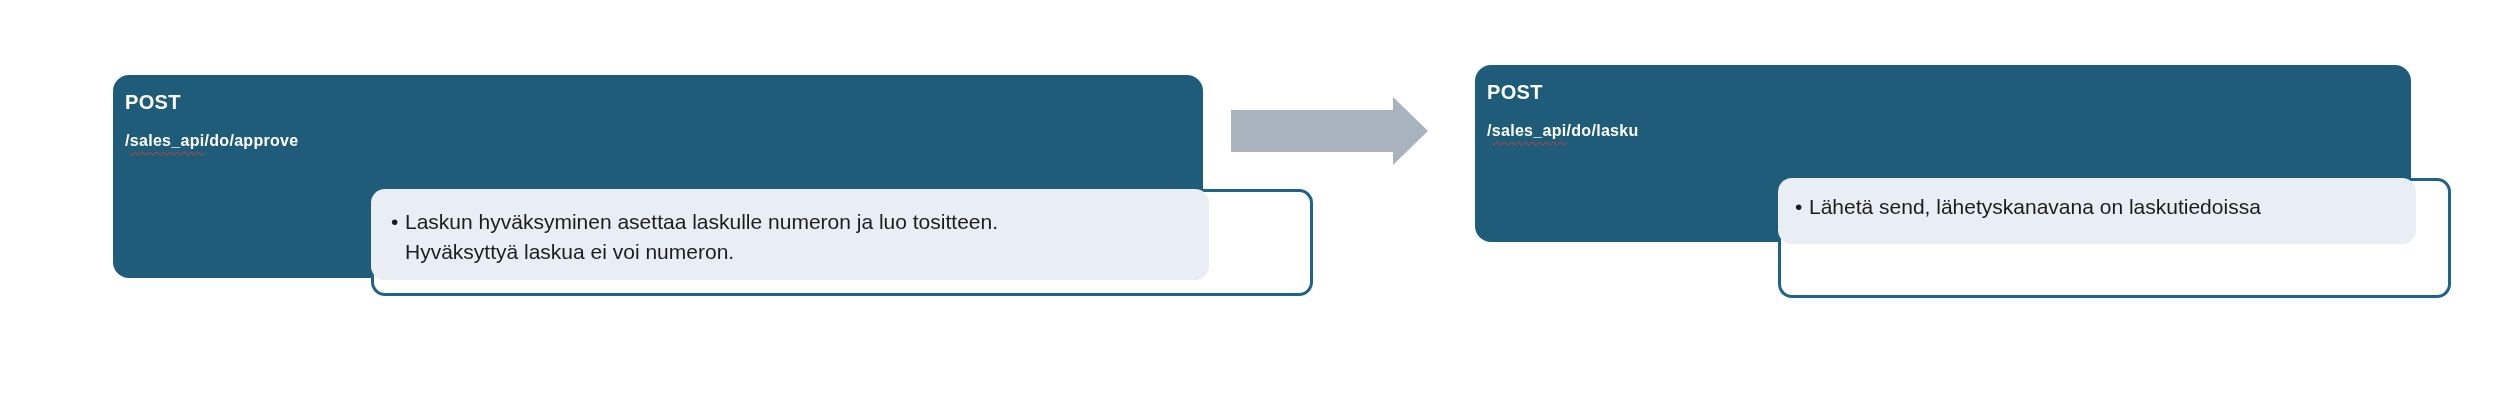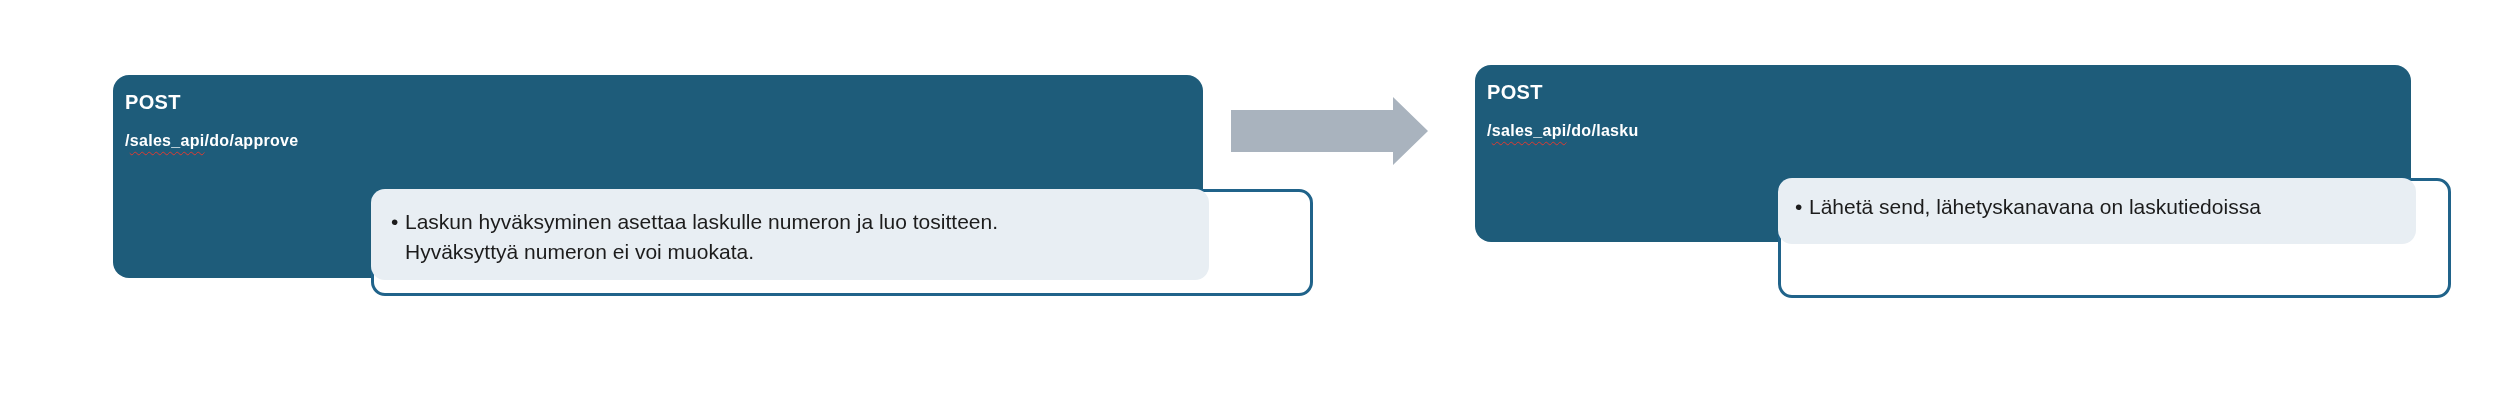--- a/index.html
+++ b/index.html
@@ -116,21 +116,21 @@
 
   <div class="api-box api-box--left">
     <div class="api-method">POST</div>
     <div class="api-path"><span>/</span><span class="squiggle">sales_api</span><span>/do/approve</span></div>
   </div>
 
   <div class="note note--left">
     <div class="note-fill"></div>
     <div class="note-text">
       <div class="note-line"><span class="bullet">•</span><span>Laskun hyväksyminen asettaa laskulle numeron ja luo tositteen.</span></div>
-      <div class="note-line note-line--second"><span>Hyväksyttyä numeron ei voi muokata.</span><span class="italic-term"></span></div>
+      <div class="note-line note-line--second"><span>Hyväksyttyä laskua ei voi numeron.</span><span class="italic-term"></span></div>
     </div>
   </div>
 
   <svg class="flow-arrow" viewBox="0 0 197 68" aria-hidden="true">
     <polygon points="0,13 162,13 162,0 197,34 162,68 162,55 0,55" fill="#a9b3be"></polygon>
   </svg>
 
   <div class="api-box api-box--right">
     <div class="api-method">POST</div>
     <div class="api-path"><span>/</span><span class="squiggle">sales_api</span><span>/do/lasku</span></div>

